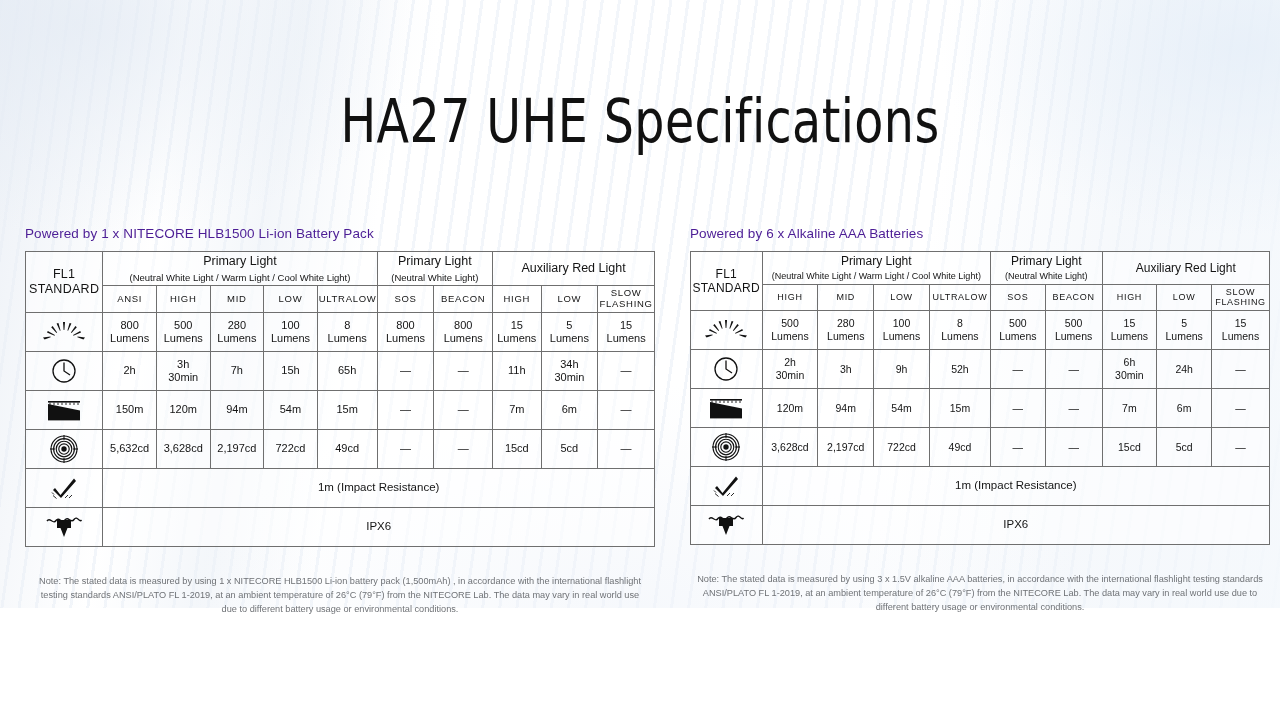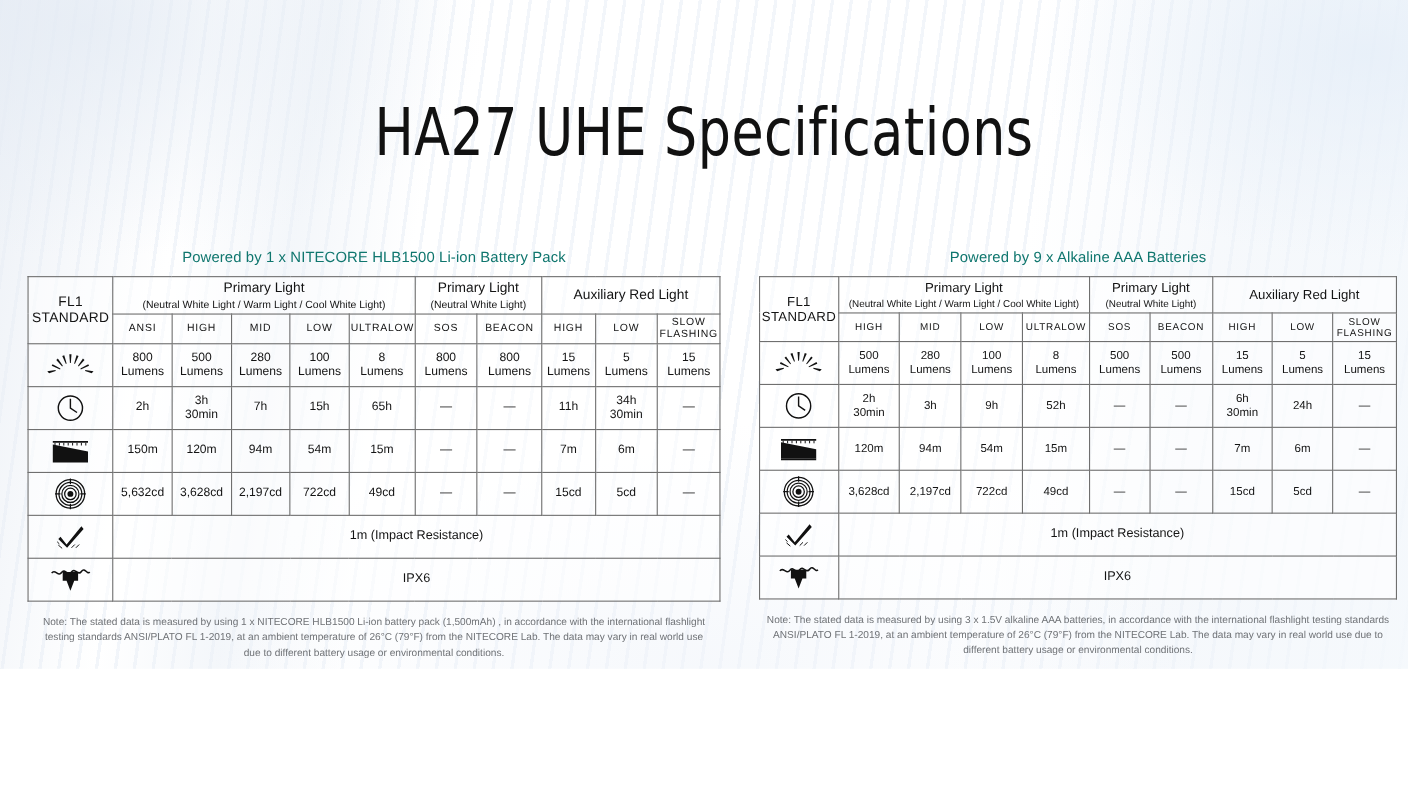--- a/index.html
+++ b/index.html
@@ -53,23 +53,22 @@
     font-family: "DejaVu Sans Condensed", "Liberation Sans Narrow", "Liberation Sans", sans-serif;
     transform: scaleX(0.88);
     color: #111;
   }
 
   .panel { position: absolute; top: 226px; }
   .panel.left  { left: 25px;  width: 630px; }
   .panel.right { left: 690px; width: 580px; }
 
   .panel-caption {
-    text-align: center;
     font-size: 13.5px;
-    color: #0f766e;
+    color: #4c1d95;
     margin-bottom: 10px;
     letter-spacing: 0.1px;
   }
 
   table.spec {
     border-collapse: collapse;
     width: 100%;
     table-layout: fixed;
     background: rgba(255,255,255,0.55);
   }
@@ -97,21 +96,21 @@
 
   
   .panel.right .val { font-size: 10.5px; }
   .panel.right .mode { font-size: 9px; }
   .panel.right .grp-main { font-size: 12px; }
   .panel.right .grp-sub { font-size: 9px; }
   .panel.right .fl1 { font-size: 12px; }
   .panel.right .icon-cell { width: 68px; }
 
   .note {
-    margin-top: 11px;
+    margin-top: 27px;
     font-size: 9.2px;
     line-height: 1.55;
     text-align: center;
     color: #6f7276;
     padding: 0 10px;
   }
   .panel.right .note { padding: 0 4px; text-align: center; }
 
   svg { display: block; margin: 0 auto; }
 </style>
@@ -300,21 +299,21 @@
             </svg>
           </td>
           <td colspan="10" class="wide">IPX6</td>
         </tr>
       </tbody>
     </table>
     <div class="note">Note: The stated data is measured by using 1 x NITECORE HLB1500 Li-ion battery pack (1,500mAh) , in accordance with the international flashlight testing standards ANSI/PLATO FL 1-2019, at an ambient temperature of 26°C (79°F) from the NITECORE Lab. The data may vary in real world use due to different battery usage or environmental conditions.</div>
   </div>
 
   <div class="panel right">
-    <div class="panel-caption">Powered by 9 x Alkaline AAA Batteries</div>
+    <div class="panel-caption">Powered by 6 x Alkaline AAA Batteries</div>
     <table class="spec">
       <colgroup>
         <col style="width:68px">
         <col style="width:53px">
           <col style="width:53px">
           <col style="width:53px">
           <col style="width:58px">
         <col style="width:52px">
           <col style="width:54px">
         <col style="width:52px">

